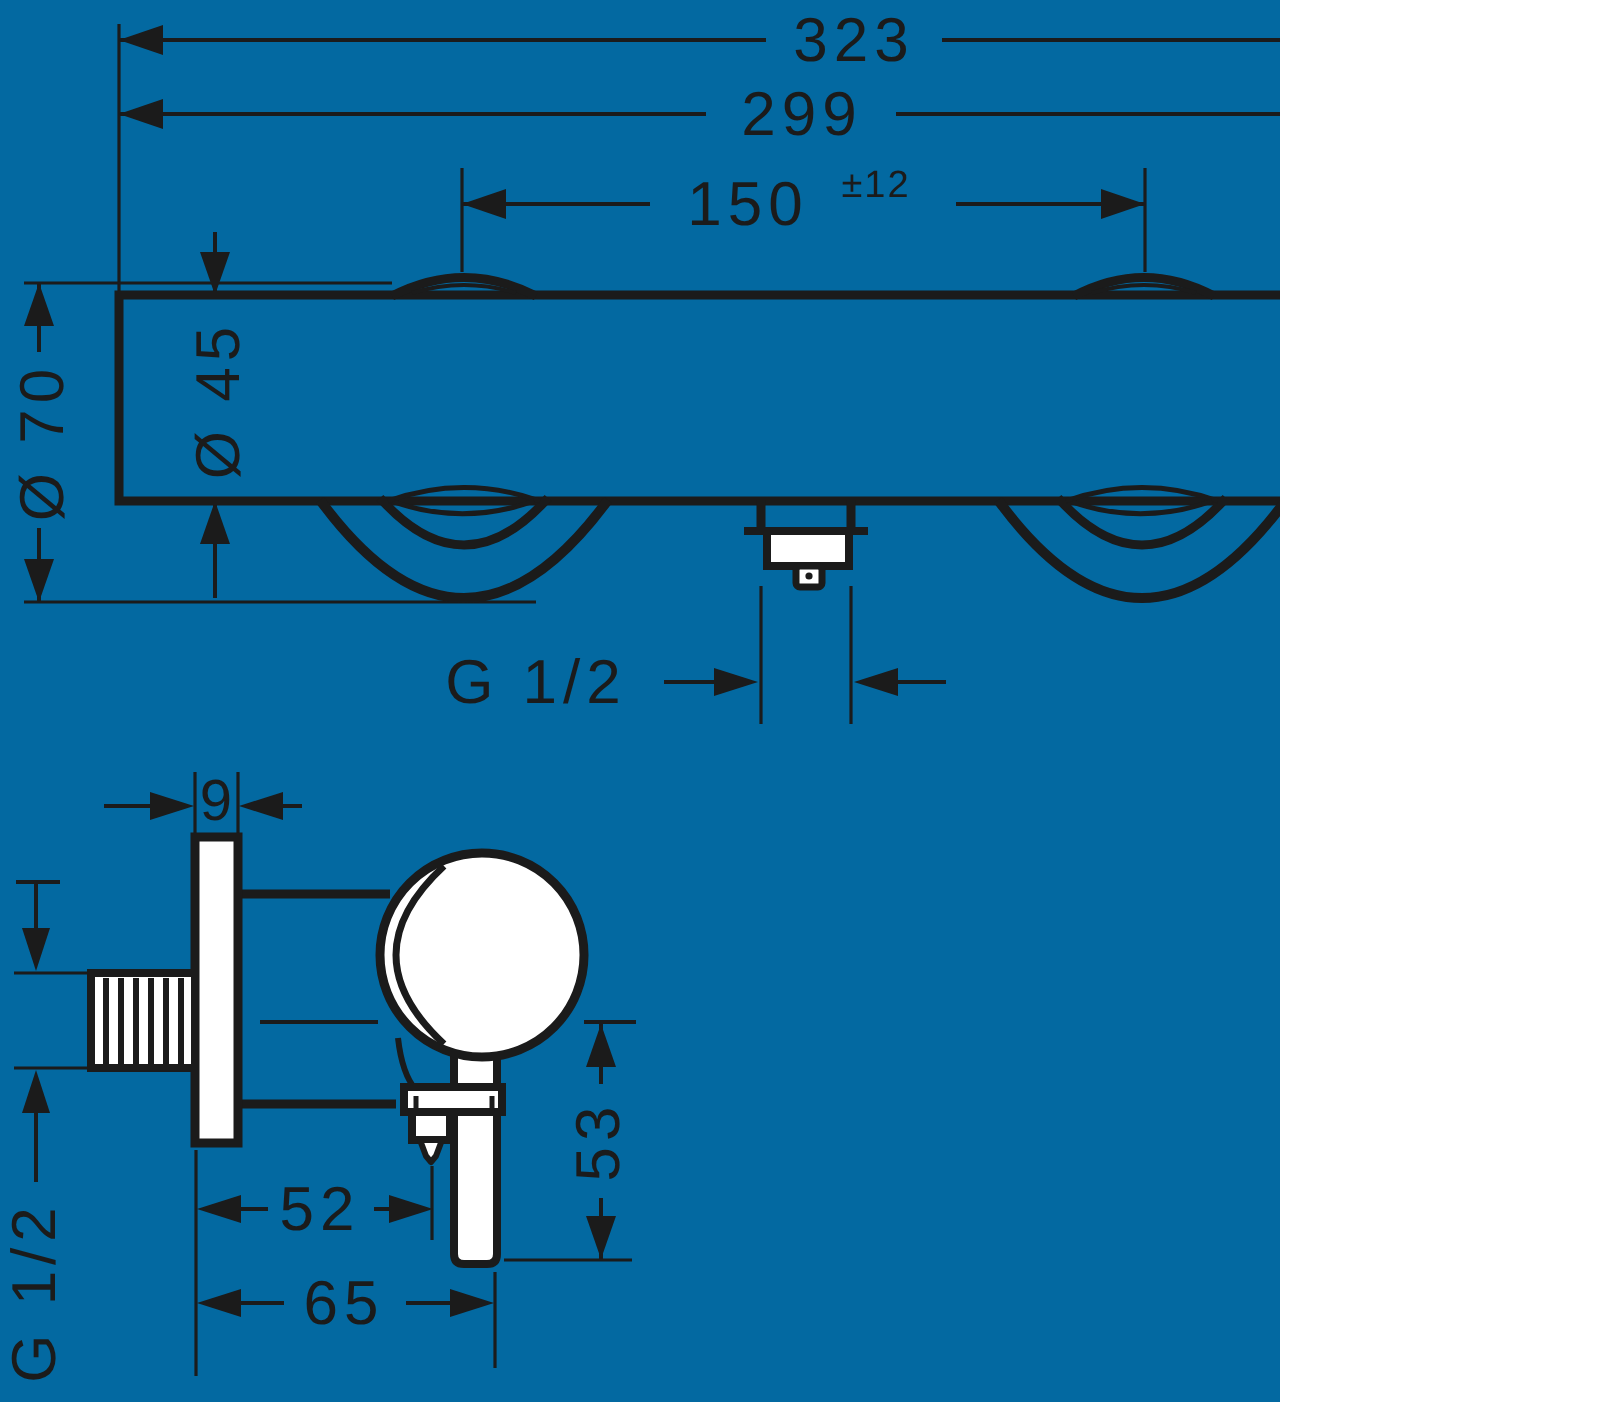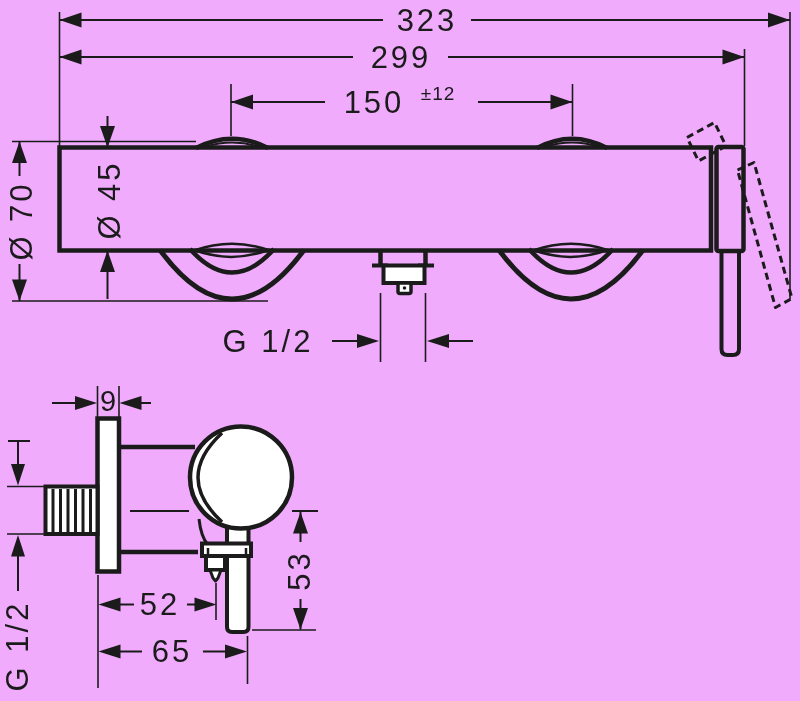--- a/index.html
+++ b/index.html
@@ -1,16 +1,16 @@
 <!DOCTYPE html>
 <html><head>
 <meta charset="utf-8">
 <style>
   html,body{margin:0;padding:0;background:#ffffff;}
-  .stage{width:800px;height:701px;position:relative;background:#f0abfc;overflow:hidden;}
+  .stage{width:640px;height:701px;position:relative;background:#0369a1;overflow:hidden;}
   svg{display:block;}
   text{font-family:"Liberation Sans","DejaVu Sans",sans-serif;fill:#1b1b1b;}
   .dimtxt{font-size:31px;letter-spacing:3px;}
   .dimtxt-sm{font-size:19px;letter-spacing:1px;}
   .dimtxt-9{font-size:29px;}
   .thick{stroke:#1b1b1b;stroke-width:4.5;fill:none;}
   .thick5{stroke:#1b1b1b;stroke-width:5;fill:none;}
   .thick4{stroke:#1b1b1b;stroke-width:4;fill:none;}
   .thin{stroke:#1b1b1b;stroke-width:2;fill:none;}
   .thin25{stroke:#1b1b1b;stroke-width:2.5;fill:none;}

